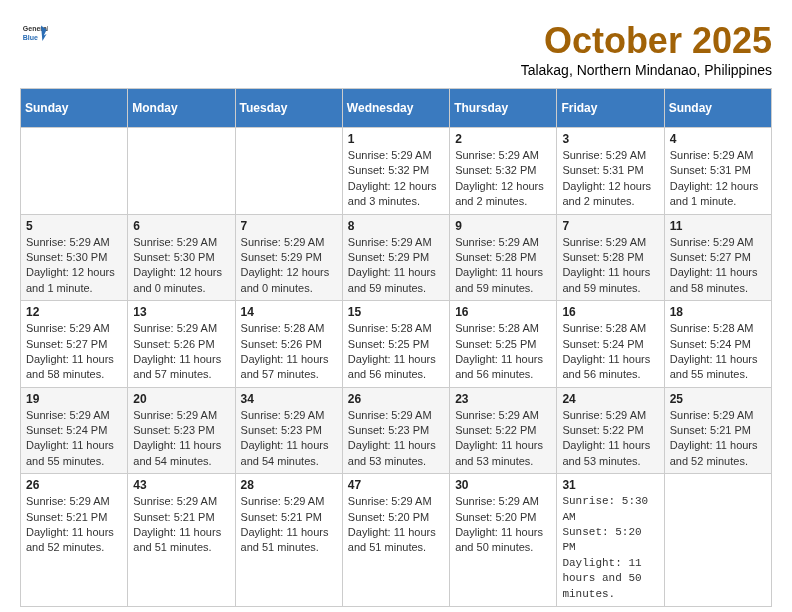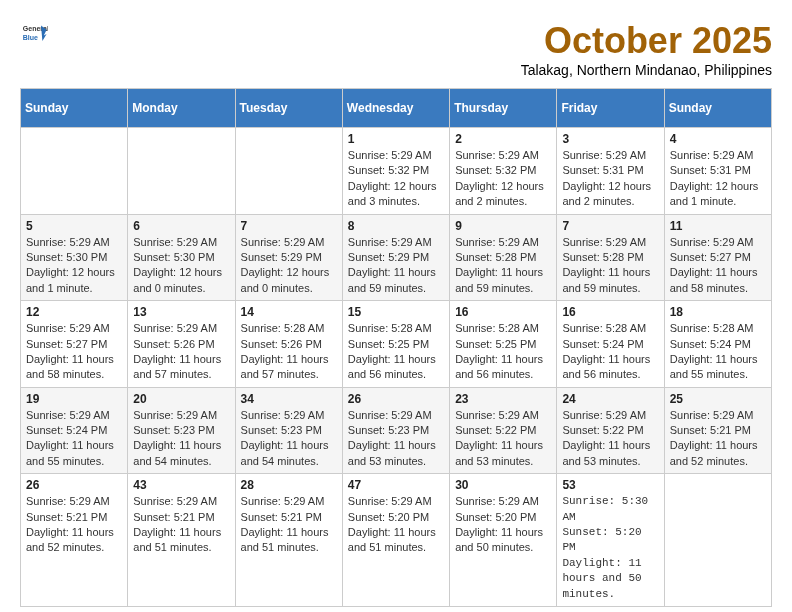--- a/index.html
+++ b/index.html
@@ -305,21 +305,21 @@
 Sunset: 5:20 PM
 Daylight: 11 hours and 51 minutes.</div>
         </td>
         <td>
           <div class="day-number">30</div>
           <div class="day-info" style="white-space: pre-line;">Sunrise: 5:29 AM
 Sunset: 5:20 PM
 Daylight: 11 hours and 50 minutes.</div>
         </td>
         <td>
-          <div class="day-number">53</div>
+          <div class="day-number">31</div>
           <div class="day-info" style="white-space: pre-line; font-family: Liberation Mono, monospace;">Sunrise: 5:30 AM
 Sunset: 5:20 PM
 Daylight: 11 hours and 50 minutes.</div>
         </td>
         <td class="empty"></td>
       </tr>
     </tbody>
 </table>
 
 </body></html>

